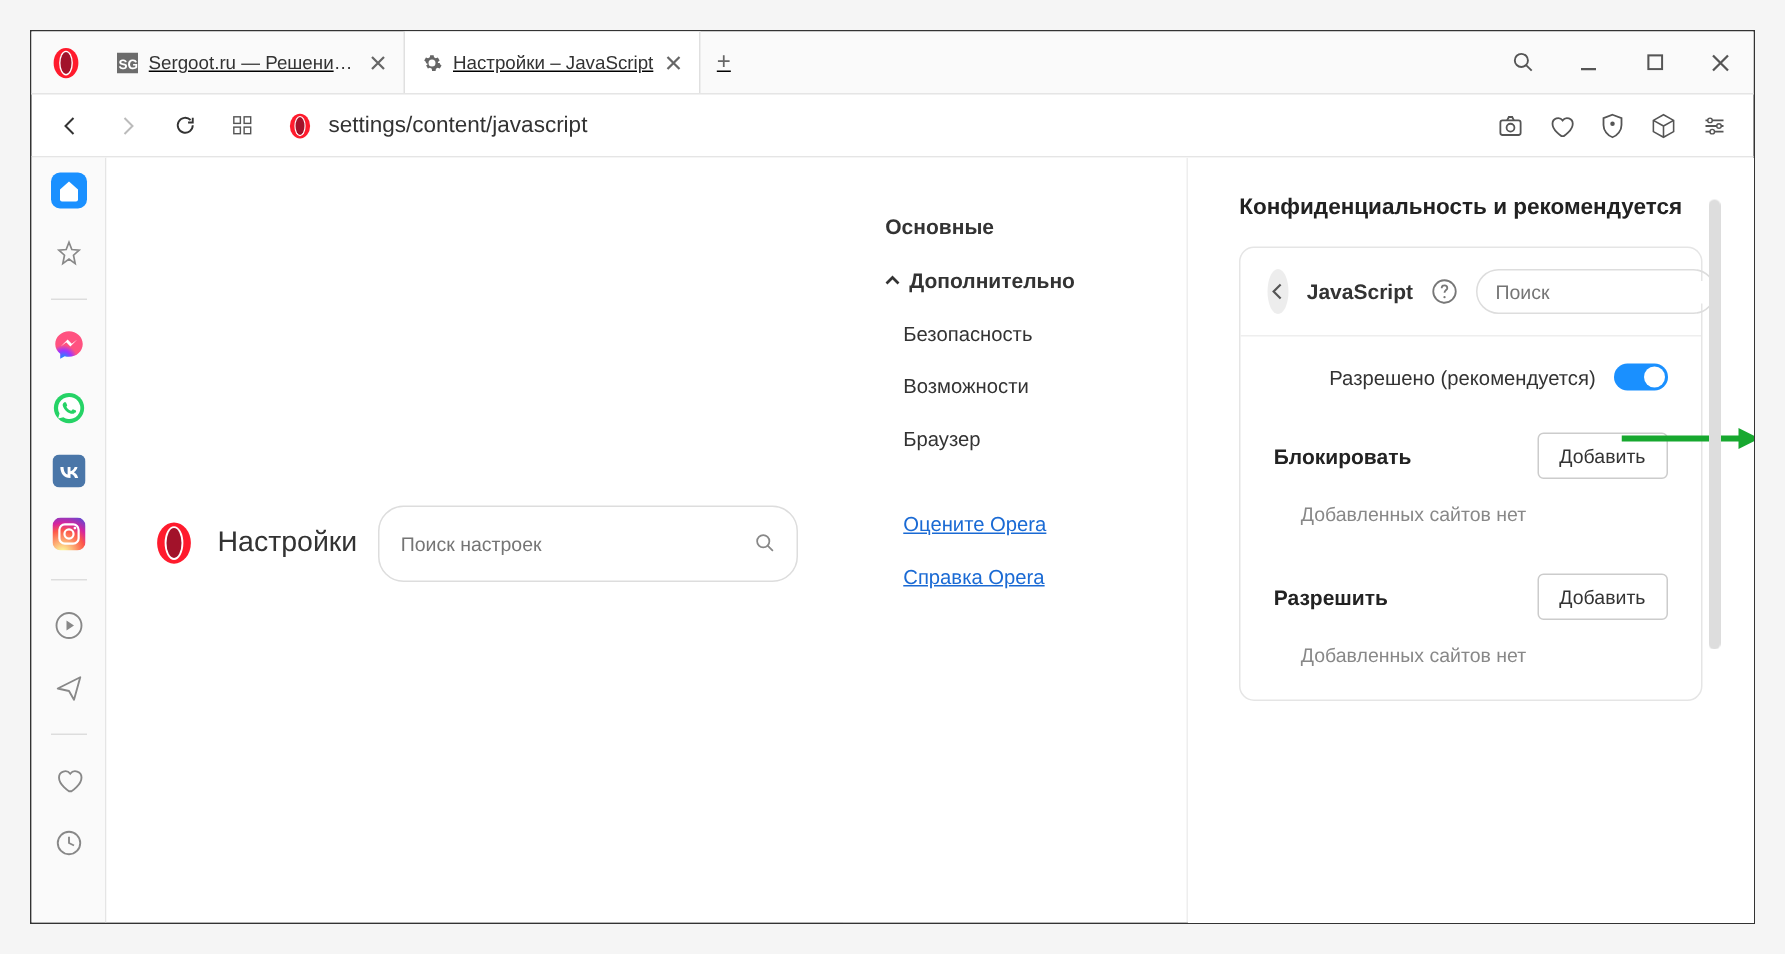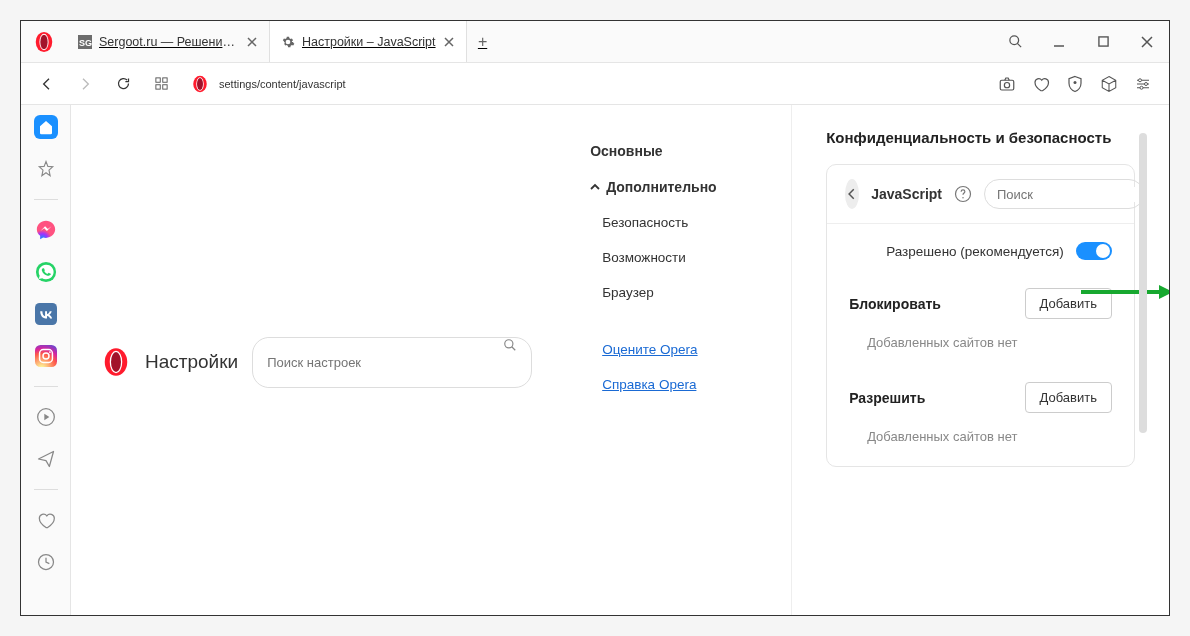--- a/index.html
+++ b/index.html
@@ -16,37 +16,37 @@
 .tab .label { white-space: nowrap; overflow: hidden; text-overflow: ellipsis; max-width: 140px; }
 .tab .close { width: 14px; height: 14px; display: flex; align-items: center; justify-content: center; color: #666; cursor: pointer; flex-shrink: 0; }
 .newtab { width: 32px; display: flex; align-items: center; justify-content: center; color: #666; cursor: pointer; font-size: 16px; }
 .winctrls { display: flex; align-items: center; gap: 0; margin-left: auto; }
 .winctrl { width: 44px; height: 42px; display: flex; align-items: center; justify-content: center; color: #555; cursor: pointer; }
 
 .toolbar { height: 42px; display: flex; align-items: center; padding: 0 10px; gap: 6px; border-bottom: 1px solid #e5e5e5; }
 .navbtn { width: 32px; height: 32px; display: flex; align-items: center; justify-content: center; color: #555; cursor: pointer; border-radius: 4px; }
 .addrbar { flex: 1; display: flex; align-items: center; padding: 0 8px; gap: 10px; }
 .addr-o { width: 18px; height: 18px; }
-.url { font-size: 11px; color: #333; }
+.url { font-size: 15px; color: #333; }
 .url .dim { color: #999; }
 .tool-icons { display: flex; align-items: center; gap: 14px; padding-right: 6px; }
 .tool-ico { width: 20px; height: 20px; display: flex; align-items: center; justify-content: center; color: #555; cursor: pointer; }
 
 .body { flex: 1; display: flex; overflow: hidden; }
 
 .leftbar { width: 50px; background: #fafafa; border-right: 1px solid #e5e5e5; display: flex; flex-direction: column; align-items: center; padding: 10px 0; gap: 18px; }
 .lb-item { width: 24px; height: 24px; border-radius: 6px; display: flex; align-items: center; justify-content: center; cursor: pointer; color: #666; }
 .lb-item.home { background: #1a90ff; color: #fff; }
 .lb-sep { width: 24px; height: 1px; background: #ddd; }
 
 .content { flex: 1; display: flex; flex-direction: row; background: #fff; overflow: hidden; }
 .setthdr { display: flex; align-items: center; padding: 18px 30px 14px; gap: 14px; }
 .setthdr .opera-o { width: 30px; height: 30px; }
 .setthdr .title { font-size: 19px; color: #333; flex: 1; }
-.setthdr .search { width: 280px; height: 51px; border: 1px solid #ddd; border-radius: 17px; display: flex; padding: 0 14px; }
+.setthdr .search { width: 280px; height: 51px; border: 1px solid #ddd; border-radius: 17px; display: flex; align-items: center; padding: 0 14px; }
 .setthdr .search input { flex: 1; border: none; outline: none; font-size: 13px; color: #333; }
 .setthdr .search .sicon { color: #888; }
 
 .settbody { flex: 1; display: flex; overflow: hidden; }
 .sidenav { width: 230px; border-right: 1px solid #eee; padding: 28px 0 0 0; background: #fff; }
 .sidenav .item { padding: 10px 28px; font-size: 14px; color: #333; cursor: pointer; }
 .sidenav .item.bold { font-weight: 600; }
 .sidenav .item.expand { display: flex; align-items: center; gap: 6px; font-weight: 600; }
 .sidenav .sub { padding: 10px 28px 10px 40px; font-size: 13.5px; color: #333; cursor: pointer; }
 .sidenav .link { padding: 10px 28px 10px 40px; font-size: 13.5px; color: #1a6ad4; text-decoration: underline; cursor: pointer; }
@@ -330,21 +330,21 @@
           </div>
           <div class="sub">Безопасность</div>
           <div class="sub">Возможности</div>
           <div class="sub">Браузер</div>
           <div class="spacer"></div>
           <div class="link">Оцените Opera</div>
           <div class="link">Справка Opera</div>
         </div>
 
         <div class="main">
-          <div class="sectitle">Конфиденциальность и безопасность</div>
+          <div class="sectitle">Конфиденциальность и рекомендуется</div>
 
           <div class="card">
             <div class="cardhdr">
               <div class="backbtn">
                   <svg width="14" height="14" viewBox="0 0 24 24">
                     <path d="M15 4l-8 8 8 8" fill="none" stroke="#555" stroke-width="2.5"></path>
                   </svg>
                 </div>
               <span class="ctitle">JavaScript</span>
               <div class="help">

